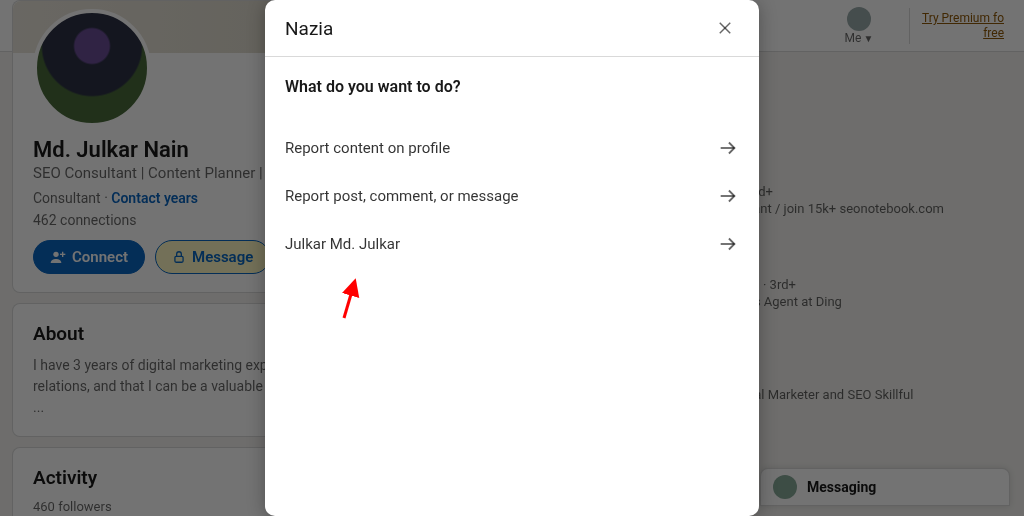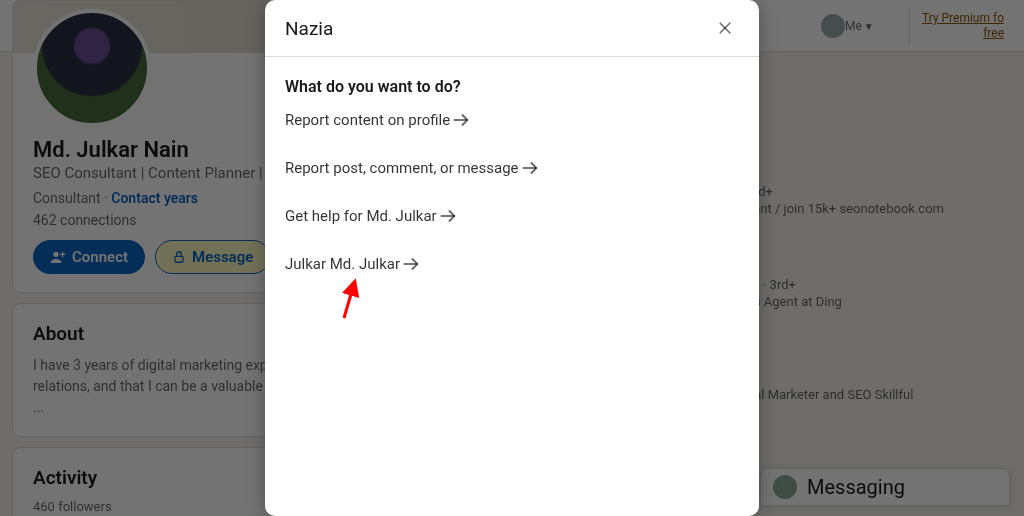--- a/index.html
+++ b/index.html
@@ -13,21 +13,21 @@
   }
   *{box-sizing:border-box;font-family:-apple-system,BlinkMacSystemFont,"Segoe UI",Roboto,Helvetica,Arial,sans-serif;}
   body{margin:0;background:var(--bg);width:1024px;height:516px;overflow:hidden;position:relative;color:var(--text);font-size:14px}
 
   
   .nav{height:52px;background:#fff;border-bottom:1px solid var(--border);display:flex;align-items:center;padding:0 20px 0 12px;gap:8px}
   .logo{width:34px;height:34px;background:#0a66c2;border-radius:4px;display:flex;align-items:center;justify-content:center;color:#fff;font-weight:700;font-size:18px}
   .search-wrap{display:flex;align-items:center;gap:6px;color:var(--muted);padding:0 8px;height:34px;border-radius:4px;width:200px}
   .search-wrap input{border:0;background:transparent;outline:none;font-size:14px;width:100%}
   .nav-spacer{flex:1}
-  .nav-item{display:flex;flex-direction:row;align-items:center;font-size:12px;color:var(--muted);min-width:76px;height:52px}
+  .nav-item{display:flex;flex-direction:column;align-items:center;justify-content:center;font-size:12px;color:var(--muted);min-width:76px;height:52px}
   .nav-item .caret{font-size:10px;margin-left:2px}
   .nav-avatar{width:24px;height:24px;border-radius:50%;background:#9aa;display:inline-block}
   .nav-grid{width:22px;height:22px;background-image:radial-gradient(circle,#666 1.6px,transparent 1.6px);background-size:7px 7px;background-position:1px 1px}
   .premium-link{color:#915907;text-decoration:underline;font-size:12px;text-align:right;line-height:1.2}
   .vline{width:1px;height:36px;background:var(--border);margin:0 4px}
 
   
   .page{display:flex;gap:24px;padding:0 12px}
   .left{width:560px;display:flex;flex-direction:column;gap:10px}
   .right{flex:1;padding-top:100px}
@@ -58,31 +58,31 @@
   .pav-body{flex:1}
   .pav-name{font-weight:600;font-size:14px}
   .pav-deg{color:var(--muted);font-size:13px;margin-left:4px}
   .in-badge{display:inline-block;background:#e7a33e;color:#fff;font-size:9px;font-weight:700;padding:1px 2px;border-radius:2px;margin-left:3px;vertical-align:1px}
   .pav-sub{color:var(--muted);font-size:13px;line-height:1.3;margin-top:2px}
   .pill{margin-top:8px;height:30px;border-radius:15px;border:1.5px solid var(--muted);display:inline-flex;align-items:center;gap:6px;padding:0 14px;font-size:14px;color:var(--muted);cursor:pointer;background:#fff}
 
   
   .msg-bar{position:absolute;right:14px;bottom:10px;width:250px;height:38px;background:#fff;border:1px solid var(--border);border-radius:8px 8px 0 0;display:flex;align-items:center;gap:10px;padding:0 12px;box-shadow:0 0 6px rgb(0 0 0 /.12)}
   .msg-av{width:24px;height:24px;border-radius:50%;background:#8a9}
-  .msg-bar span{font-weight:400;font-size:20px}
+  .msg-bar span{font-weight:700;font-size:14px}
 
   
   .overlay{position:absolute;inset:0;background:rgb(0 0 0 /.55)}
   .modal{position:absolute;left:50%;top:0;transform:translateX(-50%);width:494px;height:516px;background:#fff;border-radius:10px;box-shadow:0 2px 18px rgb(0 0 0 /.3);display:flex;flex-direction:column}
   .m-head{display:flex;align-items:center;justify-content:space-between;padding:14px 20px;border-bottom:1px solid var(--border)}
   .m-title{font-size:19px;font-weight:400;color:var(--text)}
   .close-x{width:28px;height:28px;border-radius:50%;display:flex;align-items:center;justify-content:center;cursor:pointer;color:var(--muted)}
   .m-body{padding:20px}
-  .m-q{font-size:16px;font-weight:600;margin-bottom:0}
-  .opt{display:flex;align-items:center;height:48px;cursor:pointer;color:rgb(0 0 0 /.8);font-size:15px}
+  .m-q{font-size:16px;font-weight:600;margin-bottom:28px}
+  .opt{display:flex;align-items:center;justify-content:space-between;height:48px;cursor:pointer;color:rgb(0 0 0 /.8);font-size:15px}
   .arrow{color:rgb(0 0 0 /.6)}
 
   
   .anno{position:absolute;left:332px;top:278px;pointer-events:none}
 
   svg{display:block}
 </style>
 </head>
 <body>
 
@@ -226,29 +226,20 @@
         <div class="opt">
           <span>Report post, comment, or message</span>
     <span class="arrow">
       <svg width="22" height="22" viewBox="0 0 24 24" fill="none" stroke="currentColor" stroke-width="2">
               <line x1="4" y1="12" x2="19" y2="12"></line>
               <polyline points="13 6 19 12 13 18"></polyline>
             </svg>
     </span>
         </div>
         <div class="opt">
-          <span>Get help for Md. Julkar</span>
-    <span class="arrow">
-      <svg width="22" height="22" viewBox="0 0 24 24" fill="none" stroke="currentColor" stroke-width="2">
-              <line x1="4" y1="12" x2="19" y2="12"></line>
-              <polyline points="13 6 19 12 13 18"></polyline>
-            </svg>
-    </span>
-        </div>
-        <div class="opt">
           <span>Julkar Md. Julkar</span>
     <span class="arrow">
       <svg width="22" height="22" viewBox="0 0 24 24" fill="none" stroke="currentColor" stroke-width="2">
               <line x1="4" y1="12" x2="19" y2="12"></line>
               <polyline points="13 6 19 12 13 18"></polyline>
             </svg>
     </span>
         </div>
       </div>
   </div>

